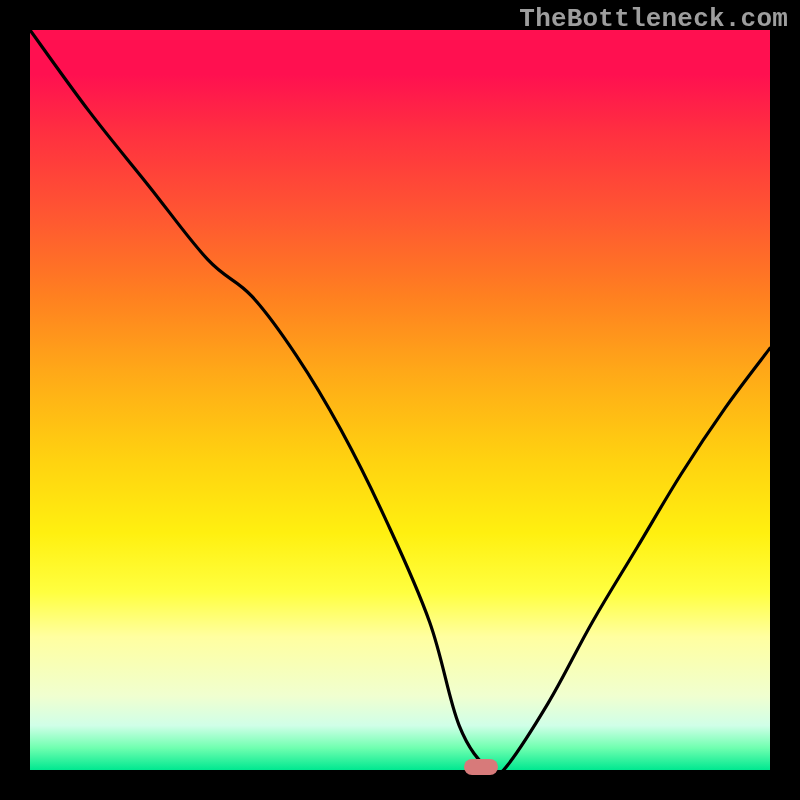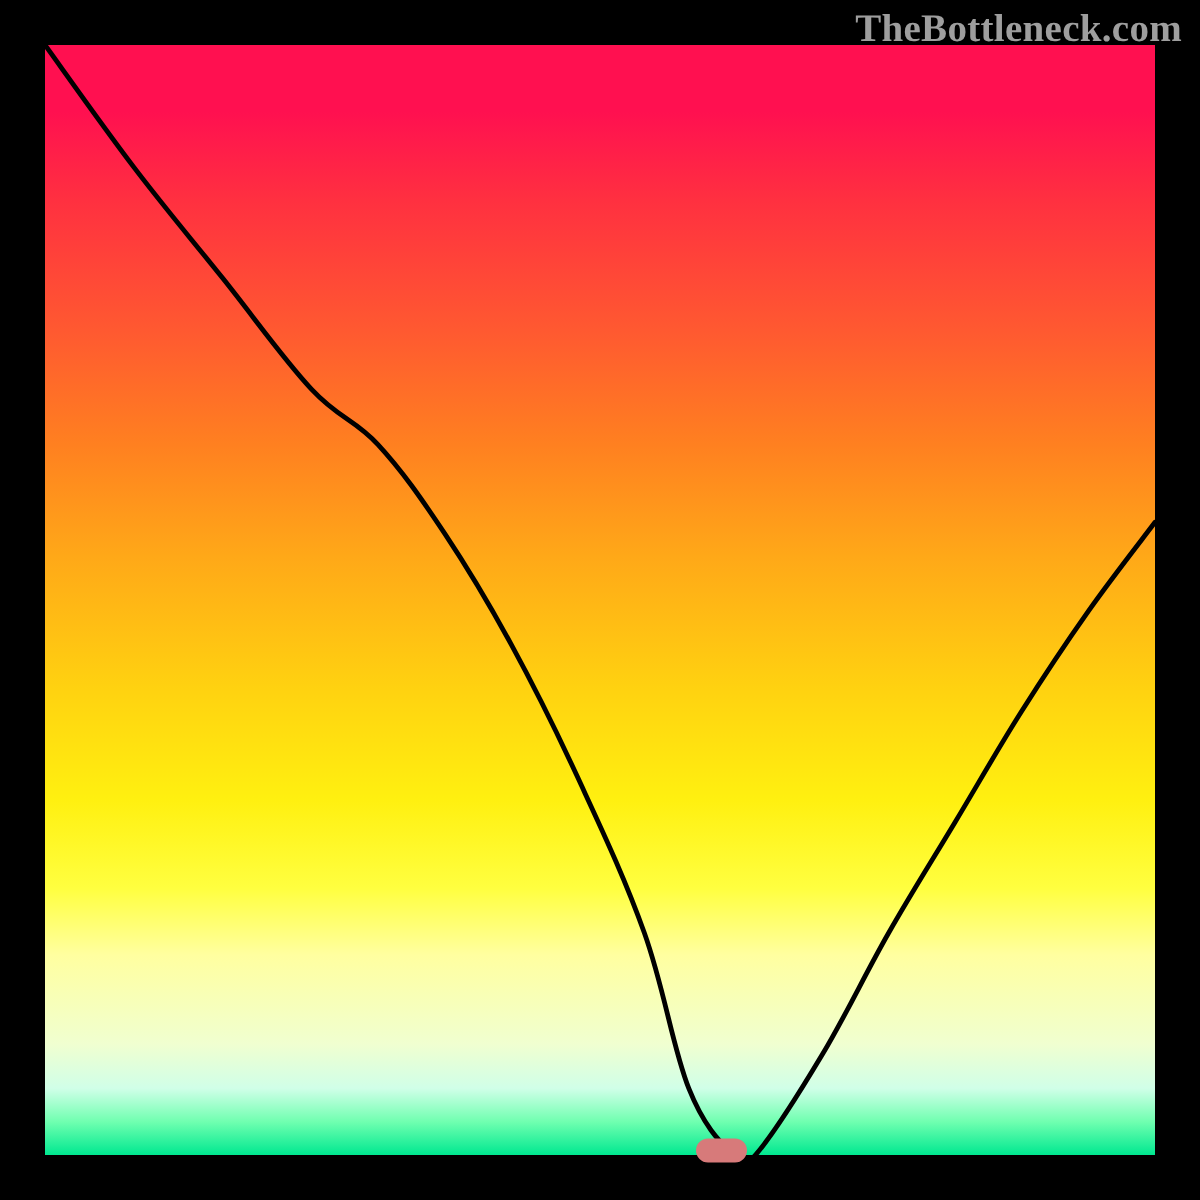--- a/index.html
+++ b/index.html
@@ -46,21 +46,21 @@
     width: 34px;
     height: 16px;
     background: #d77a7a;
     border-radius: 8px;
     transform: translate(-50%, -50%);
   }
   .watermark {
     position: absolute;
     top: 4px;
     right: 12px;
-    font-family: Liberation Serif, serif;
+    font-family: Liberation Mono, monospace;
     font-size: 26px;
     font-weight: 600;
     color: #9e9e9e;
     letter-spacing: 0.2px;
   }
 </style>
 </head>
 <body>
 
 <div class="frame">

